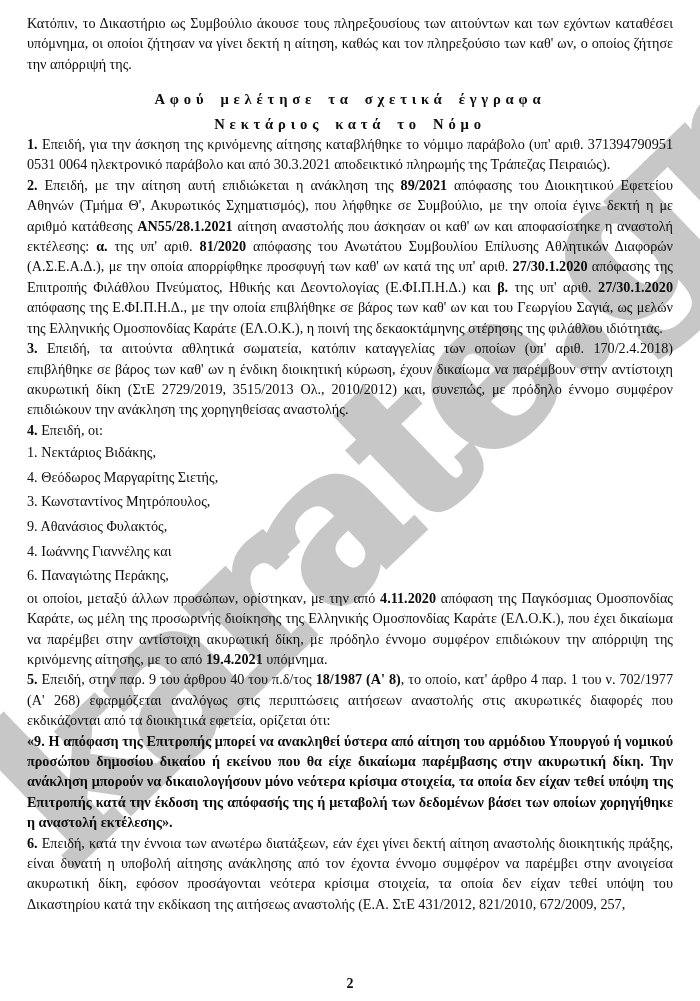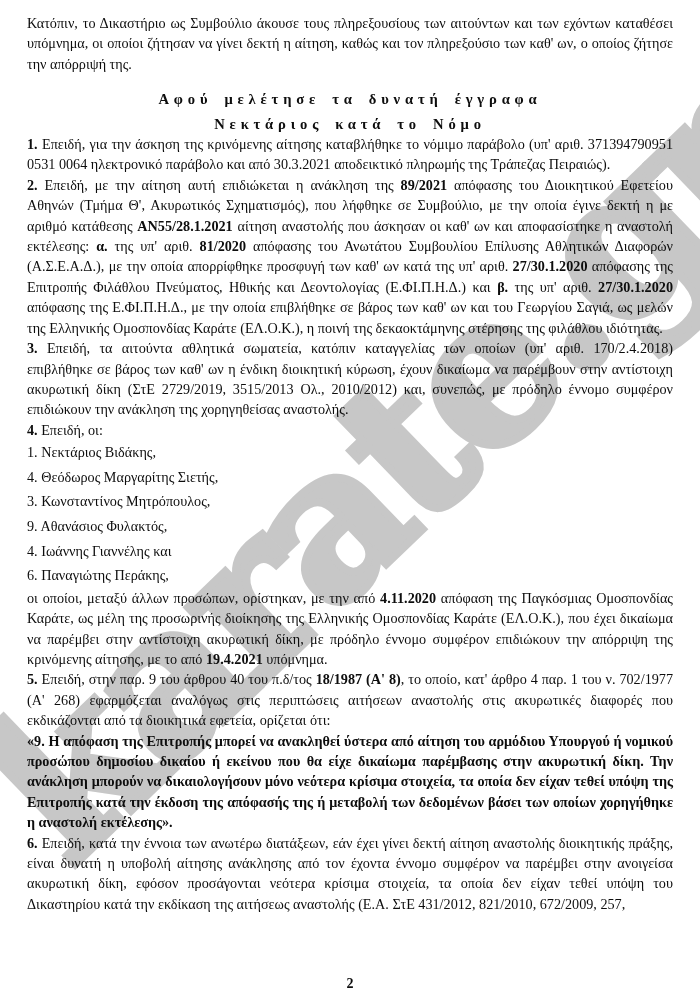--- a/index.html
+++ b/index.html
@@ -64,21 +64,21 @@
   }
 </style>
 </head>
 <body>
 
 <div class="page">
   <div class="watermark" style="color: rgb(199, 199, 199);">karate.gr</div>
 
   <div class="content" id="doc-content">
       <p class="para para-first"><span>Κατόπιν, το Δικαστήριο ως Συμβούλιο άκουσε τους πληρεξουσίους των αιτούντων και των εχόντων καταθέσει υπόμνημα, οι οποίοι ζήτησαν να γίνει δεκτή η αίτηση, καθώς και τον πληρεξούσιο των καθ' ων, ο οποίος ζήτησε την απόρριψή της.</span></p>
-      <p class="heading heading-1"><b>Αφού μελέτησε τα δυνατή έγγραφα</b></p>
+      <p class="heading heading-1"><b>Αφού μελέτησε τα σχετικά έγγραφα</b></p>
       <p class="heading heading-2"><b>Νεκτάριος κατά το Νόμο</b></p>
       <p class="para"><b>1.</b><span> Επειδή, για την άσκηση της κρινόμενης αίτησης καταβλήθηκε το νόμιμο παράβολο (υπ' αριθ. 371394790951 0531 0064 ηλεκτρονικό παράβολο και από 30.3.2021 αποδεικτικό πληρωμής της Τράπεζας Πειραιώς).</span></p>
       <p class="para"><b>2.</b><span> Επειδή, με την αίτηση αυτή επιδιώκεται η ανάκληση της </span><b>89/2021</b><span> απόφασης του Διοικητικού Εφετείου Αθηνών (Τμήμα Θ', Ακυρωτικός Σχηματισμός), που λήφθηκε σε Συμβούλιο, με την οποία έγινε δεκτή η με αριθμό κατάθεσης </span><b>ΑΝ55/28.1.2021</b><span> αίτηση αναστολής που άσκησαν οι καθ' ων και αποφασίστηκε η αναστολή εκτέλεσης: </span><b>α.</b><span> της υπ' αριθ. </span><b>81/2020</b><span> απόφασης του Ανωτάτου Συμβουλίου Επίλυσης Αθλητικών Διαφορών (Α.Σ.Ε.Α.Δ.), με την οποία απορρίφθηκε προσφυγή των καθ' ων κατά της υπ' αριθ. </span><b>27/30.1.2020</b><span> απόφασης της Επιτροπής Φιλάθλου Πνεύματος, Ηθικής και Δεοντολογίας (Ε.ΦΙ.Π.Η.Δ.) και </span><b>β.</b><span> της υπ' αριθ. </span><b>27/30.1.2020</b><span> απόφασης της Ε.ΦΙ.Π.Η.Δ., με την οποία επιβλήθηκε σε βάρος των καθ' ων και του Γεωργίου Σαγιά, ως μελών της Ελληνικής Ομοσπονδίας Καράτε (ΕΛ.Ο.Κ.), η ποινή της δεκαοκτάμηνης στέρησης της φιλάθλου ιδιότητας.</span></p>
       <p class="para"><b>3.</b><span> Επειδή, τα αιτούντα αθλητικά σωματεία, κατόπιν καταγγελίας των οποίων (υπ' αριθ. 170/2.4.2018) επιβλήθηκε σε βάρος των καθ' ων η ένδικη διοικητική κύρωση, έχουν δικαίωμα να παρέμβουν στην αντίστοιχη ακυρωτική δίκη (ΣτΕ 2729/2019, 3515/2013 Ολ., 2010/2012) και, συνεπώς, με πρόδηλο έννομο συμφέρον επιδιώκουν την ανάκληση της χορηγηθείσας αναστολής.</span></p>
       <p class="para"><b>4.</b><span> Επειδή, οι:</span></p>
       <p class="list-item"><span>1. Νεκτάριος Βιδάκης,</span></p>
       <p class="list-item"><span>4. Θεόδωρος Μαργαρίτης Σιετής,</span></p>
       <p class="list-item"><span>3. Κωνσταντίνος Μητρόπουλος,</span></p>
       <p class="list-item"><span>9. Αθανάσιος Φυλακτός,</span></p>
       <p class="list-item"><span>4. Ιωάννης Γιαννέλης και</span></p>

